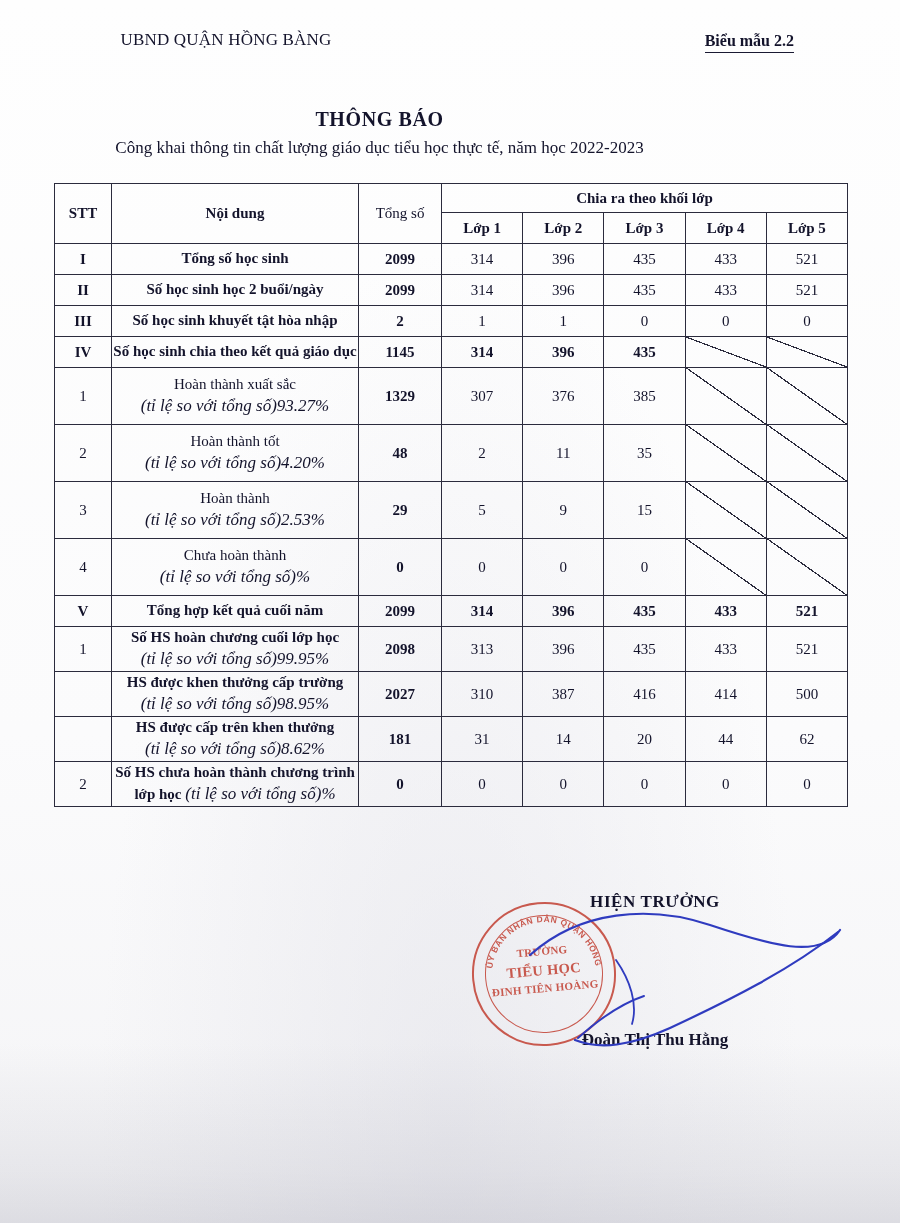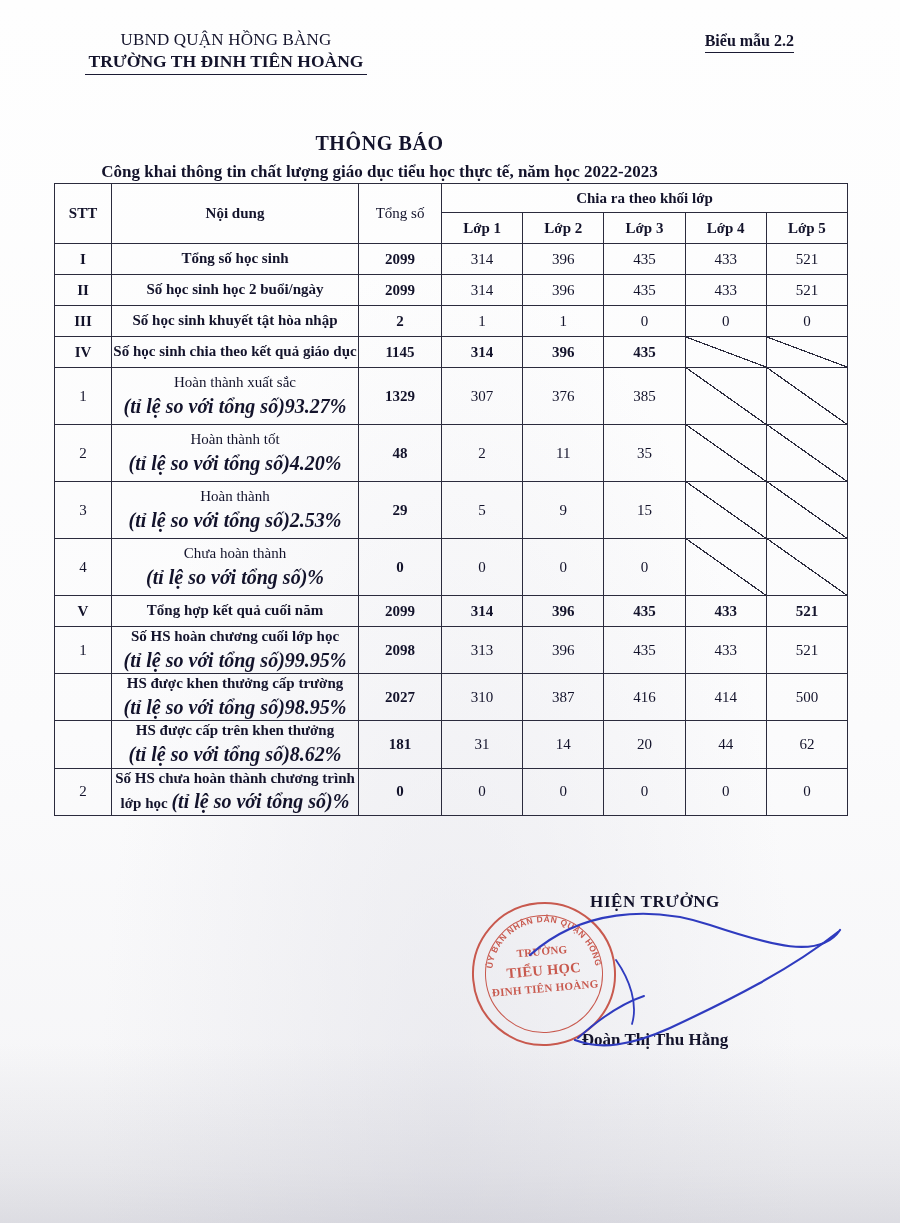--- a/index.html
+++ b/index.html
@@ -59,30 +59,29 @@
     font-weight: bold;
     border-bottom: 1.6px solid #1a1a33;
     padding-bottom: 2px;
   }
   .title-block {
     position: absolute;
     top: 108px;
     left: 0;
     width: 759px;
     text-align: center;
-    margin-top: 24px;
   }
   .title-main {
     font-size: 20px;
     font-weight: bold;
     letter-spacing: .6px;
   }
   .title-sub {
     font-size: 17px;
-    font-weight: bold;
+    font-weight: normal;
     margin-top: 7px;
   }
   
   .tbl-wrap {
     position: absolute;
     left: 54px;
     top: 183px;
     width: 794px;
   }
   table.report {
@@ -136,22 +135,22 @@
     text-align: left;
     padding: 5px 6px 5px 9px;
     font-size: 15.5px;
     line-height: 1.32;
   }
   td.nd.bold {
     font-weight: bold;
   }
   .ratio {
     font-style: italic;
-    font-size: 20px;
-    font-weight: bold;
+    font-size: 17px;
+    font-weight: normal;
   }
   td.num {
     font-size: 15.5px;
   }
   td.num.b {
     font-weight: bold;
   }
   tr.r-simple td {
     height: 30px;
   }
@@ -268,21 +267,20 @@
   }
 </style>
 </head>
 <body>
 
 <div class="page">
 
   <div class="header">
     <div class="org-block">
       <div class="org-line1">UBND QUẬN HỒNG BÀNG</div>
-      <div class="org-line2">TRƯỜNG TH ĐINH TIÊN HOÀNG</div>
     </div>
     <div class="form-code">Biểu mẫu 2.2</div>
   </div>
 
   <div class="title-block">
     <div class="title-main">THÔNG BÁO</div>
     <div class="title-sub">Công khai thông tin chất lượng giáo dục tiểu học thực tế, năm học 2022-2023</div>
   </div>
 
   <div class="tbl-wrap">

